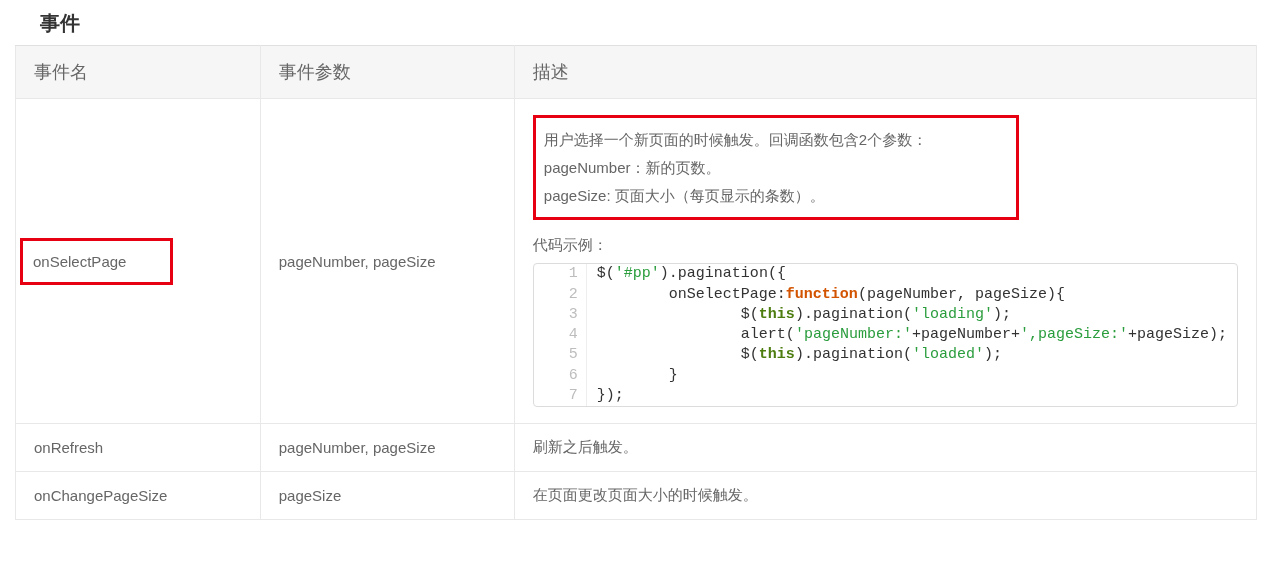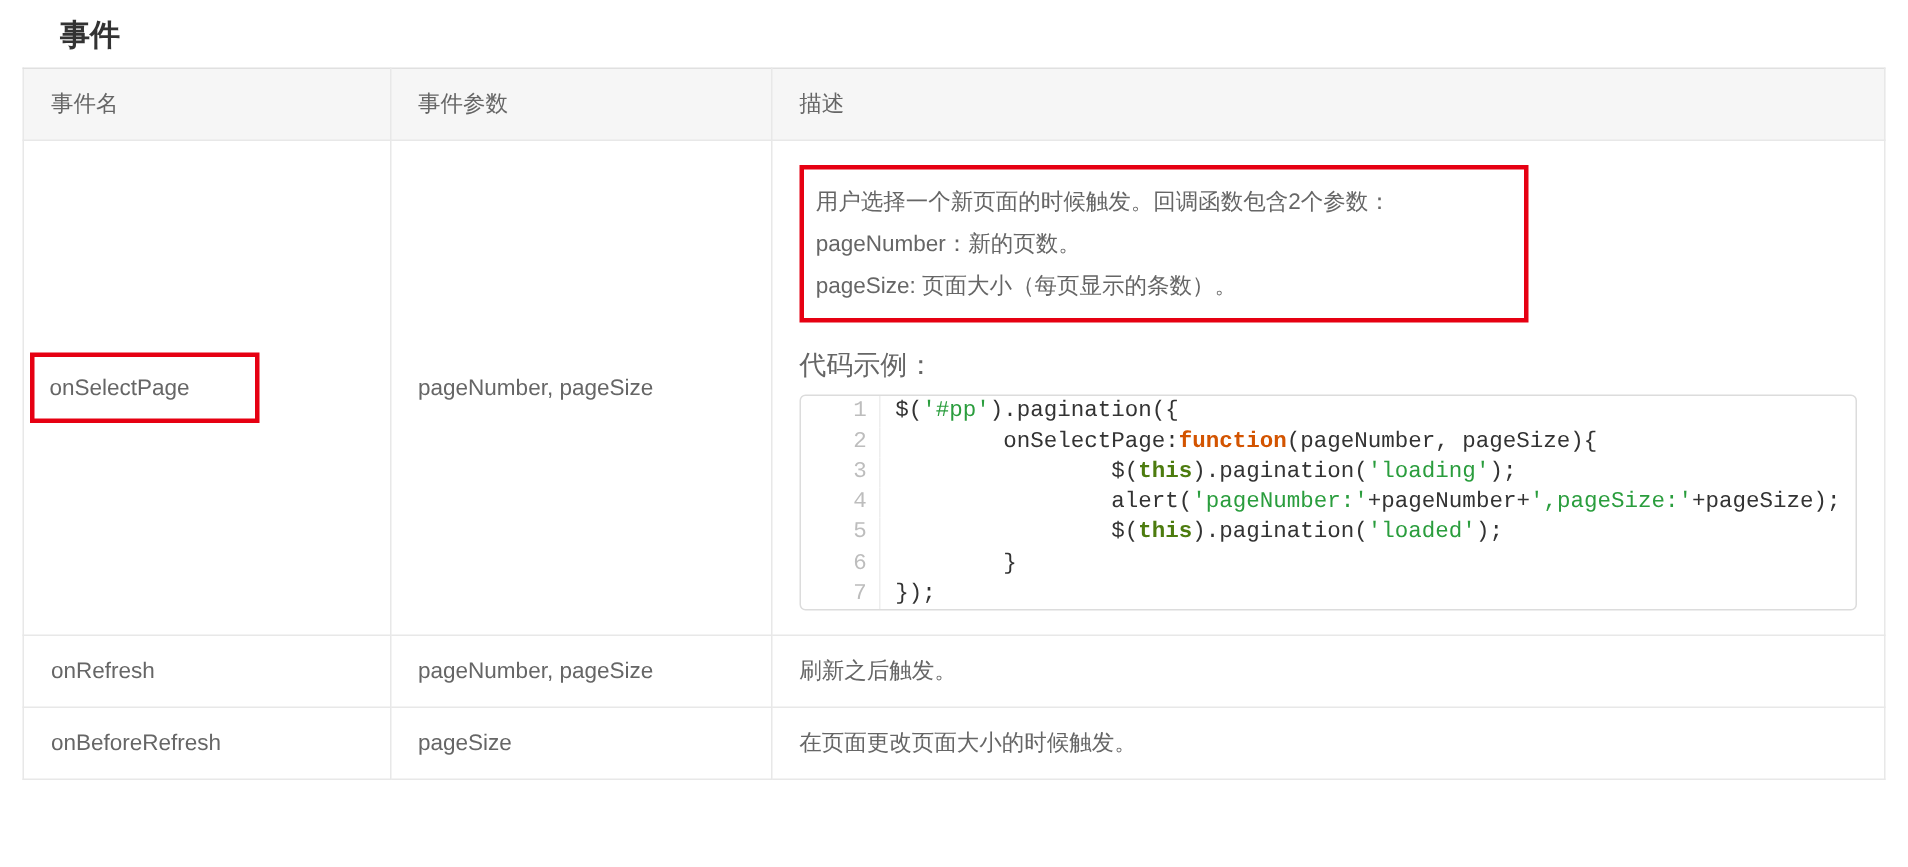--- a/index.html
+++ b/index.html
@@ -24,21 +24,21 @@
   th, td {
     text-align: left;
     vertical-align: middle;
     padding: 14px 18px;
     border: 1px solid #e8e8e8;
   }
   th {
     background-color: #f6f6f6;
     font-weight: normal;
     color: #666;
-    font-size: 15px;
+    font-size: 18px;
     border-top: 1px solid #e0e0e0;
   }
   td {
     color: #666;
     font-size: 15px;
   }
   .col-name { width: 220px; }
   .col-params { width: 240px; }
 
   .red-box-name {
@@ -63,21 +63,21 @@
     padding: 8px 12px 8px 8px;
     margin-bottom: 16px;
     line-height: 1.85;
     color: #666;
     width: 460px;
   }
 
   .code-label {
     margin-bottom: 8px;
     color: #666;
-    font-size: 18px;
+    font-size: 15px;
   }
 
   .code-block {
     border: 1px solid #dcdcdc;
     border-radius: 4px;
     background: #fff;
     font-family: Consolas, "Courier New", monospace;
     font-size: 15px;
     line-height: 1.35;
     overflow-x: auto;
@@ -165,19 +165,19 @@
     </tr>
 
 
     <tr>
       <td>onRefresh</td>
       <td>pageNumber, pageSize</td>
       <td>刷新之后触发。</td>
     </tr>
 
     <tr>
-      <td>onBeforeRefresh</td>
+      <td>onChangePageSize</td>
       <td>pageSize</td>
       <td>在页面更改页面大小的时候触发。</td>
     </tr>
 
   </tbody>
 </table>
 
 </body></html>

